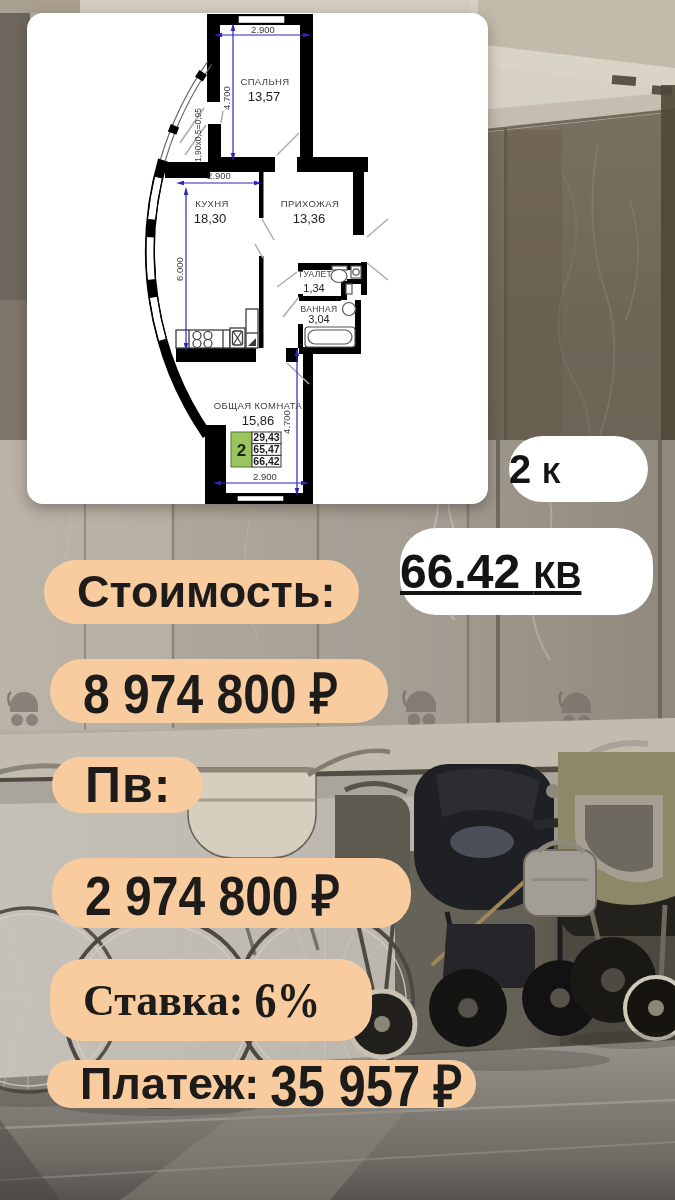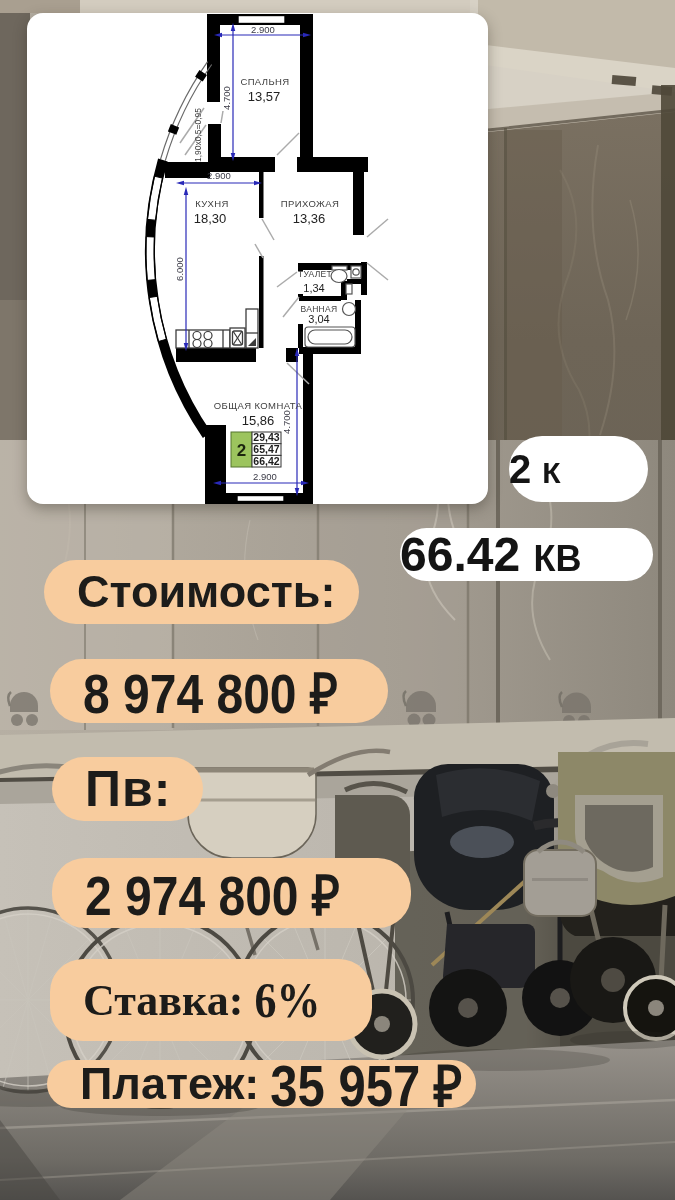--- a/index.html
+++ b/index.html
@@ -357,26 +357,26 @@
 <g font-size="10.5" fill="#1c1c1c" font-weight="bold" font-family="Liberation Sans,sans-serif">
   <text x="239.5" y="428.3" text-anchor="middle">29,43</text>
   <text x="239.5" y="440" text-anchor="middle">65,47</text>
   <text x="239.5" y="451.7" text-anchor="middle">66,42</text>
 </g>
 </svg>
 
 <div class="pillw" style="left:509px;top:436px;width:139px;height:66px;font-size:40px;">
     <span>2&nbsp;<span style="font-size:30px">К</span></span>
   </div>
-<div class="pillw" style="left:400px;top:528px;width:253px;height:53px;font-size:48px;">
+<div class="pillw" style="left:400px;top:528px;width:253px;height:87px;font-size:48px;text-decoration:underline;">
     <span>66.42&nbsp;<span style="font-size:36px">КВ</span></span>
   </div>
 
 <div class="pillp" style="left:44px;top:560px;width:315px;height:64px;font-size:45px;">Стоимость:</div>
 <div class="pillp" style="left:50px;top:659px;width:338px;height:64px;font-size:48px;">
     <span class="num">8 974 800 ₽</span>
   </div>
-<div class="pillp" style="left:52px;top:757px;width:151px;height:64px;font-size:50px;letter-spacing:1px;">Пв:</div>
+<div class="pillp" style="left:52px;top:757px;width:151px;height:56px;font-size:50px;letter-spacing:1px;">Пв:</div>
 <div class="pillp" style="left:52px;top:858px;width:359px;height:70px;font-size:48px;">
     <span class="num">2 974 800 ₽</span>
   </div>
 <div class="pillp" style="left:50px;top:959px;width:322px;height:82px;font-size:44px;font-family:Liberation Serif, serif;">Ставка:<span class="num ml" style="font-size:44px;">6%</span></div>
 <div class="pillp" style="left:47px;top:1060px;width:429px;height:48px;font-size:45px;">Платеж:<span class="num ml" style="font-size:49px;">35 957 ₽</span></div>
 
 </body></html>

